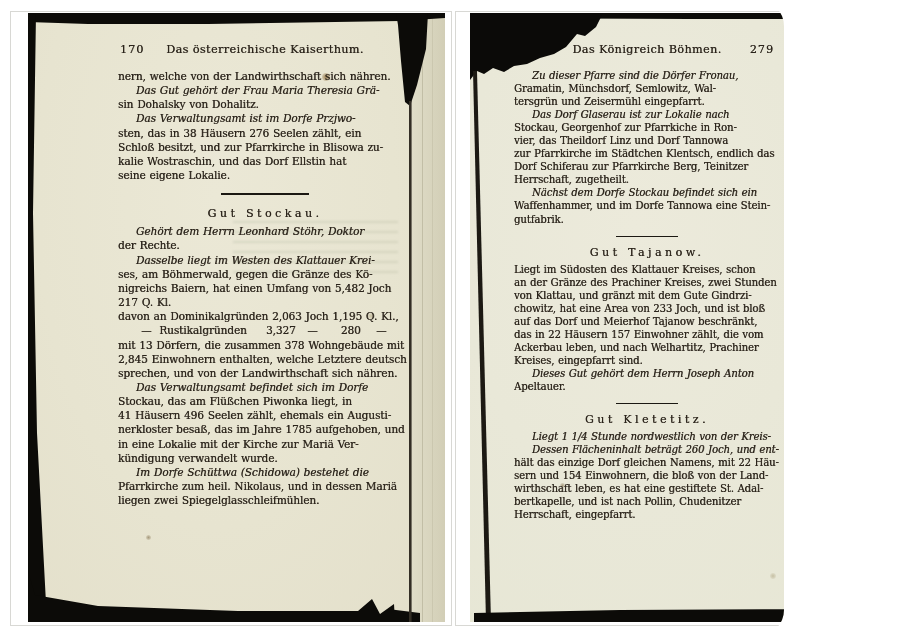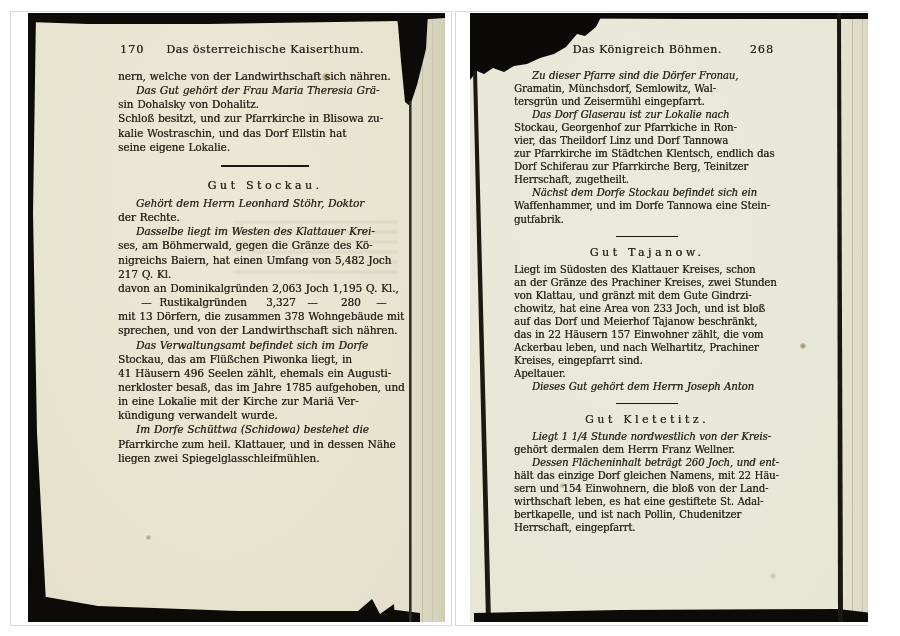--- a/index.html
+++ b/index.html
@@ -1,17 +1,17 @@
 <!DOCTYPE html>
 <html><head>
 <meta charset="utf-8">
 <style>
   html,body{margin:0;padding:0;background:#ffffff;}
-  .stage{position:relative;width:868px;height:636px;background:#ffffff;overflow:hidden;
-         font-family:"DejaVu Serif","Liberation Serif",serif;}
+  .stage{position:relative;width:784px;height:636px;background:#ffffff;overflow:hidden;
+         font-family:"DejaVu Serif","Liberation Serif",serif;border-radius:26px;}
   .frame{position:absolute;border:1px solid #d8d8d4;background:#ffffff;}
   .frame.f1{left:10px;top:11px;width:440px;height:613px;}
   .frame.f2{left:455px;top:11px;width:434px;height:613px;}
 
   .page{position:absolute;top:13px;height:609px;overflow:hidden;
         background:radial-gradient(ellipse at 45% 30%, #ebe8d6 0%, #e7e4d0 55%, #e3dfca 100%);}
   .page-left{left:28px;width:417px;}
   .page-right{left:470px;width:412px;
         background:radial-gradient(ellipse at 40% 35%, #eceadb 0%, #e9e8d8 50%, #e6e6d4 100%);}
 
@@ -91,43 +91,46 @@
 
     <div class="textblock">
       <div class="pheader">
         <span class="pnum">170</span>
         <span class="ptitle">Das österreichische Kaiserthum.</span>
       </div>
       <div class="lines">
           <div class="ln body">nern, welche von der Landwirthschaft sich nähren.</div>
           <div class="ln indent">Das Gut gehört der Frau Maria Theresia Grä-</div>
           <div class="ln body">sin Dohalsky von Dohalitz.</div>
+          <div class="ln indent">Das Verwaltungsamt ist im Dorfe Przjwo-</div>
+          <div class="ln body">sten, das in 38 Häusern 276 Seelen zählt, ein</div>
           <div class="ln body">Schloß besitzt, und zur Pfarrkirche in Blisowa zu-</div>
           <div class="ln body">kalie Wostraschin, und das Dorf Ellstin hat</div>
           <div class="ln body">seine eigene Lokalie.</div>
           <div class="ln rule"></div>
           <div class="ln heading">Gut Stockau.</div>
           <div class="ln indent">Gehört dem Herrn Leonhard Stöhr, Doktor</div>
           <div class="ln body">der Rechte.</div>
           <div class="ln indent">Dasselbe liegt im Westen des Klattauer Krei-</div>
           <div class="ln body">ses, am Böhmerwald, gegen die Gränze des Kö-</div>
           <div class="ln body">nigreichs Baiern, hat einen Umfang von 5,482 Joch</div>
           <div class="ln body">217 Q. Kl.</div>
           <div class="ln body">davon an Dominikalgründen 2,063 Joch 1,195 Q. Kl.,</div>
           <div class="ln body">      —  Rustikalgründen     3,327   —      280    —</div>
           <div class="ln body">mit 13 Dörfern, die zusammen 378 Wohngebäude mit</div>
+          <div class="ln body">2,845 Einwohnern enthalten, welche Letztere deutsch</div>
           <div class="ln body">sprechen, und von der Landwirthschaft sich nähren.</div>
           <div class="ln indent">Das Verwaltungsamt befindet sich im Dorfe</div>
           <div class="ln body">Stockau, das am Flüßchen Piwonka liegt, in</div>
           <div class="ln body">41 Häusern 496 Seelen zählt, ehemals ein Augusti-</div>
           <div class="ln body">nerkloster besaß, das im Jahre 1785 aufgehoben, und</div>
           <div class="ln body">in eine Lokalie mit der Kirche zur Mariä Ver-</div>
           <div class="ln body">kündigung verwandelt wurde.</div>
           <div class="ln indent">Im Dorfe Schüttwa (Schidowa) bestehet die</div>
-          <div class="ln body">Pfarrkirche zum heil. Klattauer, und in dessen Nähe</div>
+          <div class="ln body">Pfarrkirche zum heil. Nikolaus, und in dessen Mariä</div>
           <div class="ln body">liegen zwei Spiegelglasschleifmühlen.</div>
         </div>
     </div>
   </div>
 
   <div class="page page-right">
     <div class="sliver"></div>
     <div class="spot s1"></div>
     <div class="spot s2"></div>
     <div class="spot s3"></div>
@@ -141,21 +144,21 @@
       <polygon points="3,58 7,58 21,609 16,609" fill="#1c1913"></polygon>
 
       <polygon points="4,600 150,597 368,596 412,601 412,609 4,609" fill="#0c0b08"></polygon>
 
       <polygon points="367,0 371,0 373,609 368,609" fill="#1a1711"></polygon>
     </svg>
 
     <div class="textblock">
       <div class="pheader">
         <span class="ptitle">Das Königreich Böhmen.</span>
-        <span class="pnum">268</span>
+        <span class="pnum">279</span>
       </div>
       <div class="lines">
           <div class="ln indent">Zu dieser Pfarre sind die Dörfer Fronau,</div>
           <div class="ln body">Gramatin, Münchsdorf, Semlowitz, Wal-</div>
           <div class="ln body">tersgrün und Zeisermühl eingepfarrt.</div>
           <div class="ln indent">Das Dorf Glaserau ist zur Lokalie nach</div>
           <div class="ln body">Stockau, Georgenhof zur Pfarrkiche in Ron-</div>
           <div class="ln body">vier, das Theildorf Linz und Dorf Tannowa</div>
           <div class="ln body">zur Pfarrkirche im Städtchen Klentsch, endlich das</div>
           <div class="ln body">Dorf Schiferau zur Pfarrkirche Berg, Teinitzer</div>
@@ -166,26 +169,25 @@
           <div class="ln rule"></div>
           <div class="ln heading">Gut Tajanow.</div>
           <div class="ln body">Liegt im Südosten des Klattauer Kreises, schon</div>
           <div class="ln body">an der Gränze des Prachiner Kreises, zwei Stunden</div>
           <div class="ln body">von Klattau, und gränzt mit dem Gute Gindrzi-</div>
           <div class="ln body">chowitz, hat eine Area von 233 Joch, und ist bloß</div>
           <div class="ln body">auf das Dorf und Meierhof Tajanow beschränkt,</div>
           <div class="ln body">das in 22 Häusern 157 Einwohner zählt, die vom</div>
           <div class="ln body">Ackerbau leben, und nach Welhartitz, Prachiner</div>
           <div class="ln body">Kreises, eingepfarrt sind.</div>
+          <div class="ln indent">Dieses Gut gehört dem Herrn Joseph Anton</div>
           <div class="ln body">Apeltauer.</div>
-          <div class="ln indent">Dieses Gut gehört dem Herrn Joseph Anton</div>
           <div class="ln rule"></div>
           <div class="ln heading">Gut Kletetitz.</div>
           <div class="ln indent">Liegt 1 1/4 Stunde nordwestlich von der Kreis-</div>
-          <div class="ln body">gehört dermalen dem Herrn Franz Wellner.</div>
           <div class="ln indent">Dessen Flächeninhalt beträgt 260 Joch, und ent-</div>
           <div class="ln body">hält das einzige Dorf gleichen Namens, mit 22 Häu-</div>
           <div class="ln body">sern und 154 Einwohnern, die bloß von der Land-</div>
           <div class="ln body">wirthschaft leben, es hat eine gestiftete St. Adal-</div>
           <div class="ln body">bertkapelle, und ist nach Pollin, Chudenitzer</div>
           <div class="ln body">Herrschaft, eingepfarrt.</div>
         </div>
     </div>
   </div>
 

